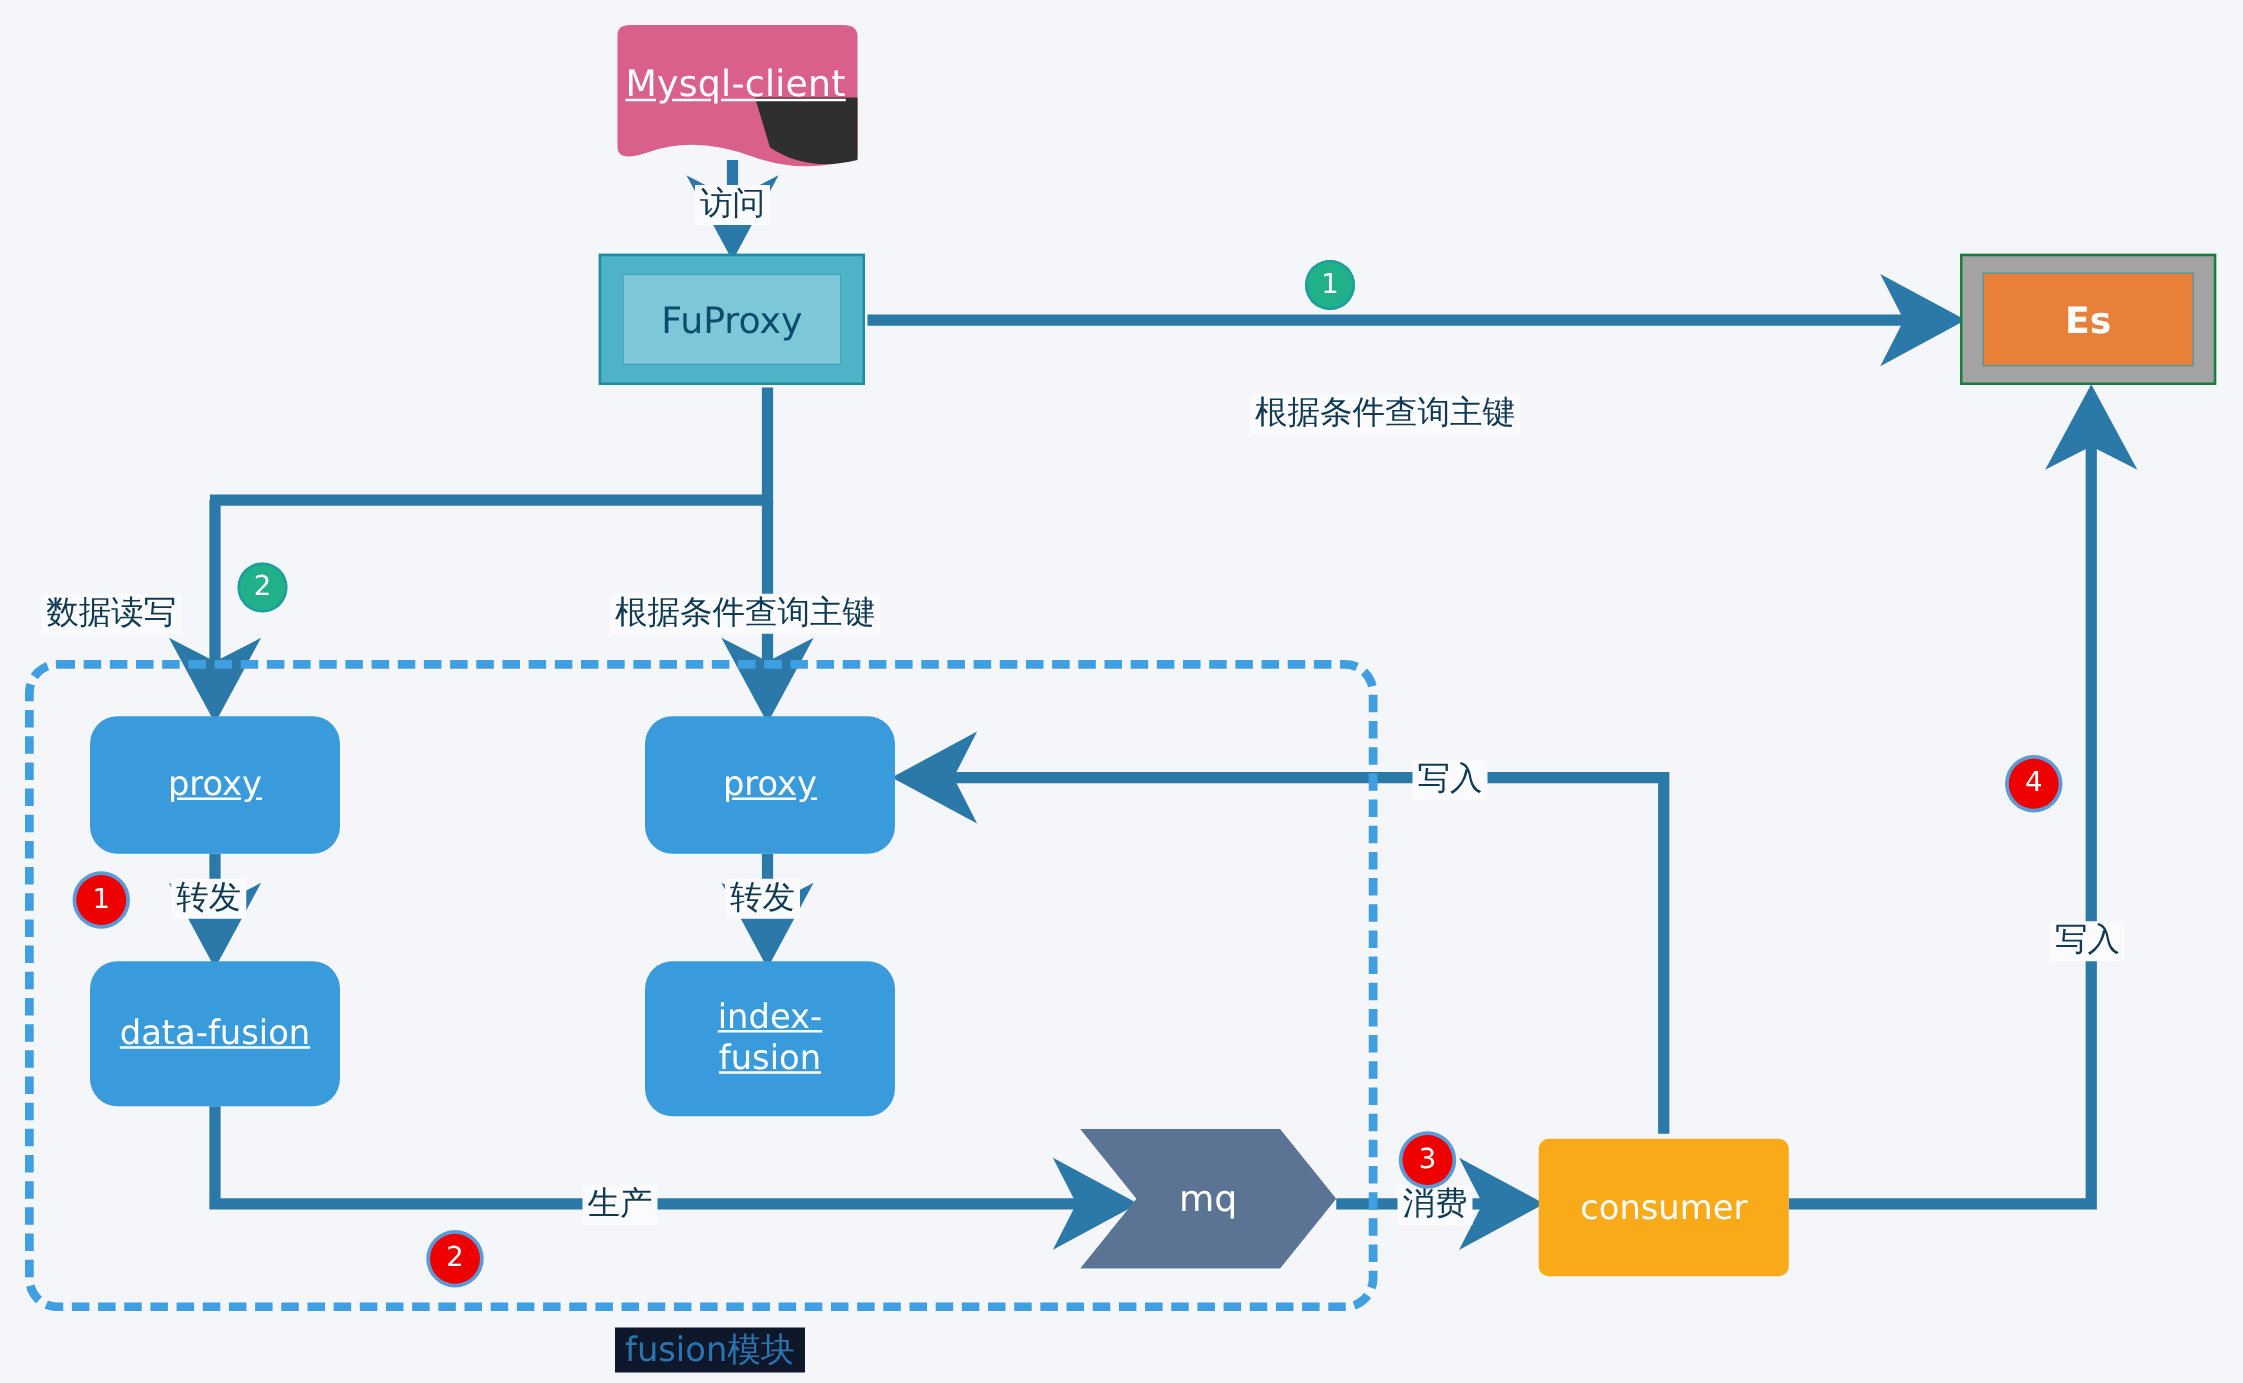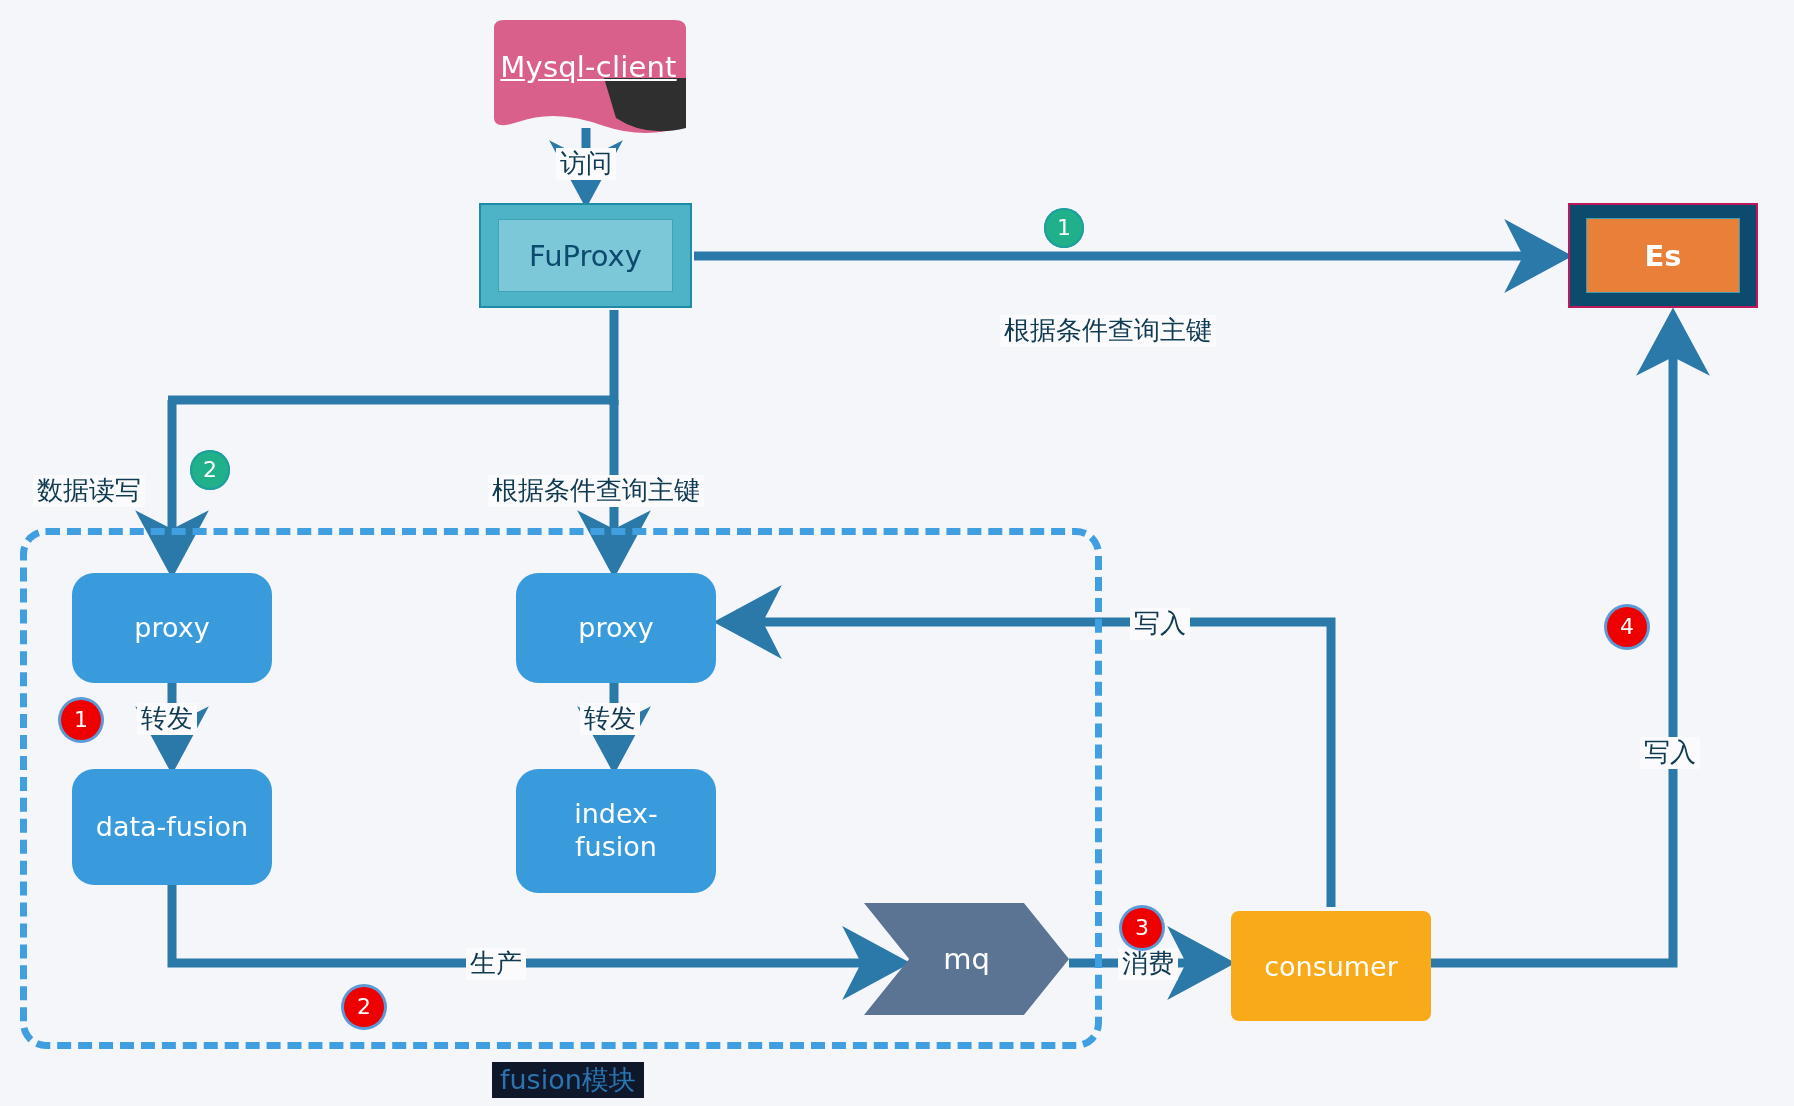--- a/index.html
+++ b/index.html
@@ -23,29 +23,29 @@
 
   
   #fuproxy{left:479px;top:203px;width:213px;height:105px;
         background:#4fb3c8;border:2px solid #1e8ca5;}
   #fuproxy .inner{position:absolute;left:17px;top:14px;right:17px;bottom:14px;
         background:#7cc8d8;border:1px solid #3fa3b8;
         display:flex;align-items:center;justify-content:center;}
   #fuproxy .label{font-size:29px;color:#0c4a6e;}
 
   
-  #es{left:1568px;top:203px;width:190px;height:105px;
-        background:#0c4a6e;border:2px solid #be185d;}
+  #es{left:1568px;top:203px;width:205px;height:105px;
+        background:#a3a3a3;border:2px solid #15803d;}
   #es .inner{position:absolute;left:16px;top:13px;right:16px;bottom:13px;
         background:#e8803a;border:1px solid #3e9bb0;
         display:flex;align-items:center;justify-content:center;}
   #es .label{font-size:29px;color:#fff;font-weight:600;}
 
   
-  .bluebox{background:#3a9bdc;border-radius:22px;font-size:27px;color:#fff;line-height:1.22;}
+  .bluebox{background:#3a9bdc;border-radius:22px;font-size:27px;color:#fff;line-height:1.22;text-decoration:underline;}
   #proxy-left{left:72px;top:573px;width:200px;height:110px;}
   #proxy-right{left:516px;top:573px;width:200px;height:110px;}
   #data-fusion{left:72px;top:769px;width:200px;height:116px;}
   #index-fusion{left:516px;top:769px;width:200px;height:124px;}
 
   
   #mq{left:864px;top:903px;width:205px;height:112px;
       background:#5b7494;
       clip-path:polygon(0 0, 78% 0, 100% 50%, 78% 100%, 0 100%, 22% 50%);
       font-size:29px;color:#fff;}

